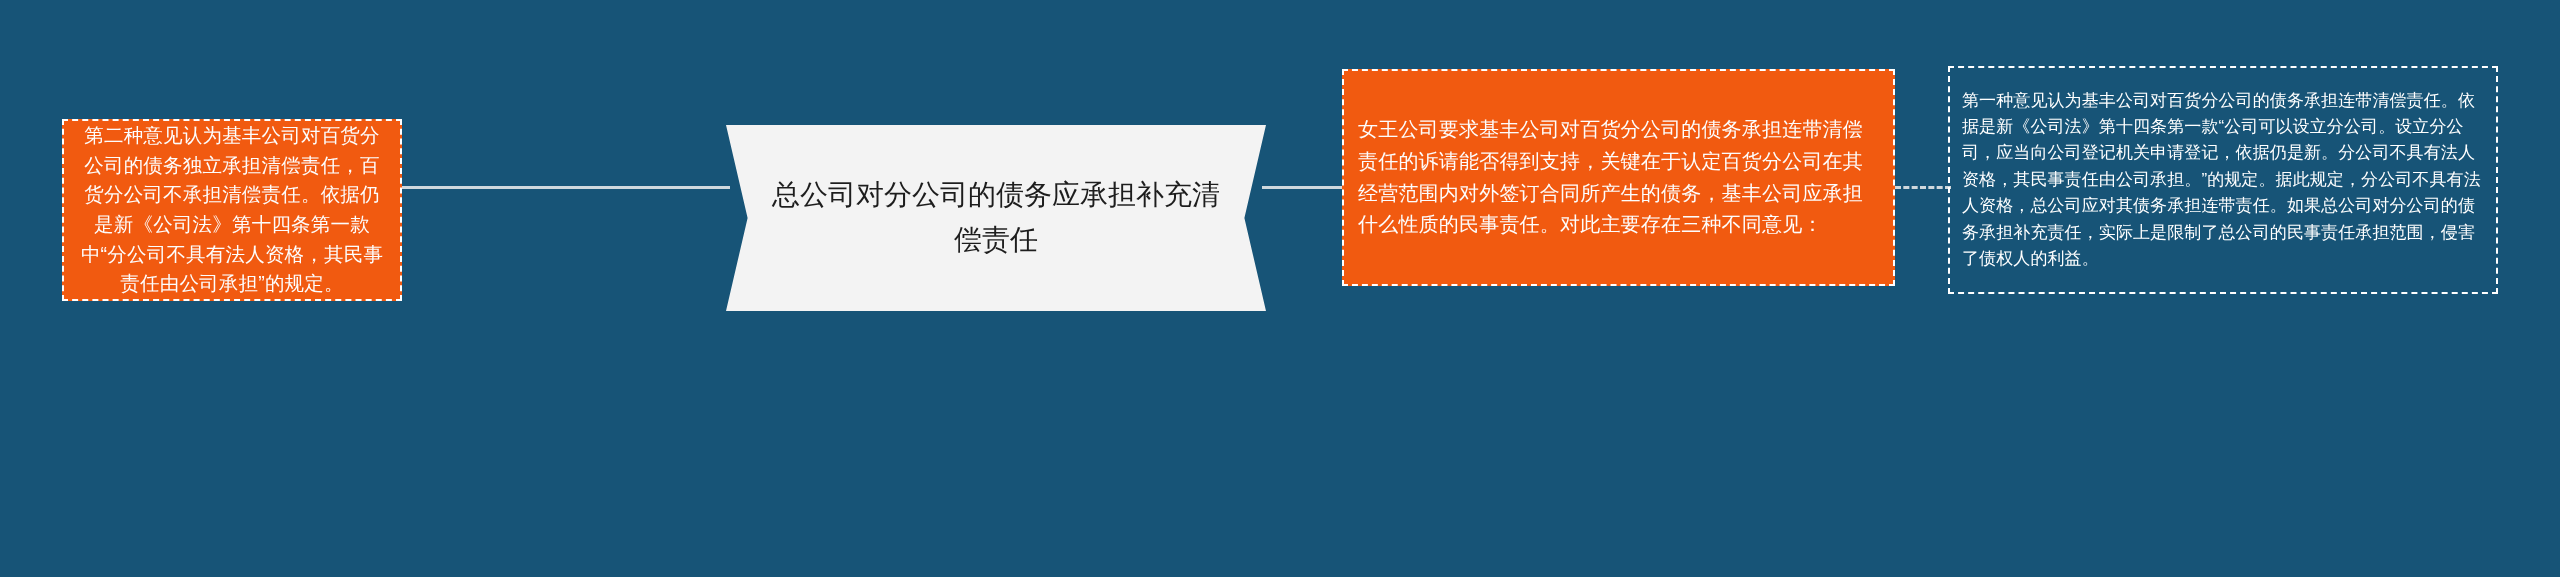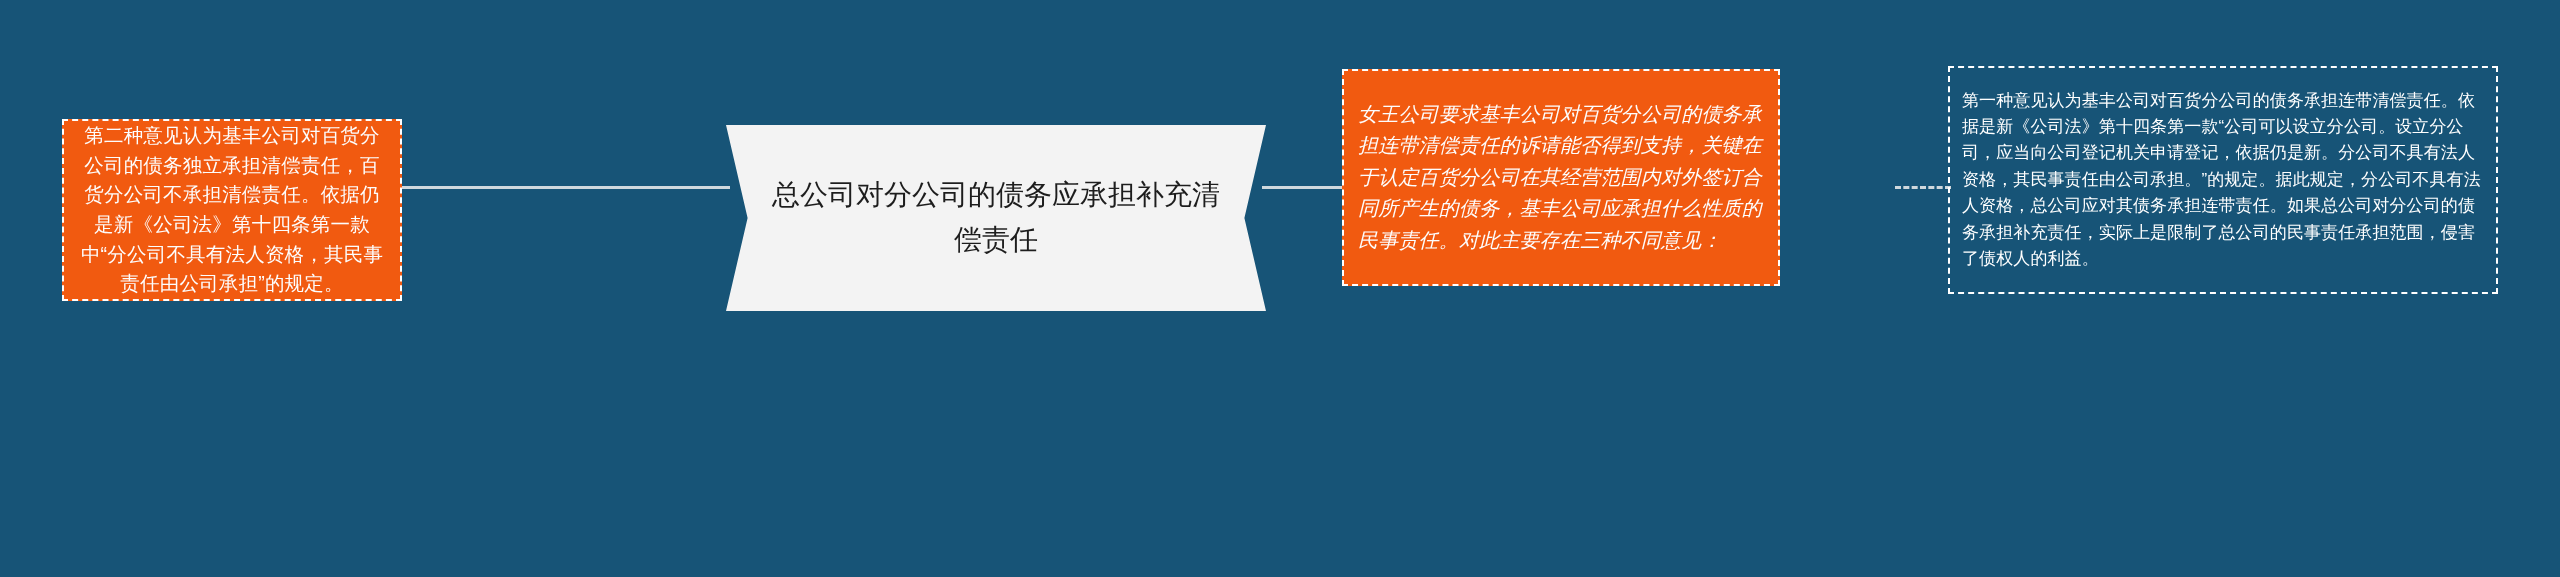--- a/index.html
+++ b/index.html
@@ -73,29 +73,28 @@
     text-align: center;
     padding: 0 46px;
     line-height: 1.6;
   }
 
   
   #box-question {
     position: absolute;
     left: 1342px;
     top: 69px;
-    width: 438px;
+    width: 553px;
     height: 217px;
     background: #f15a10;
     border: 2px dashed #ffffff;
     box-sizing: border-box;
     display: flex;
     align-items: center;
     justify-content: center;
-    font-style: italic;
   }
   #box-question .node-text {
     color: #fdfdfd;
     font-size: 20px;
     text-align: left;
     padding: 0 14px;
     line-height: 1.58;
     letter-spacing: 0.2px;
   }
 

